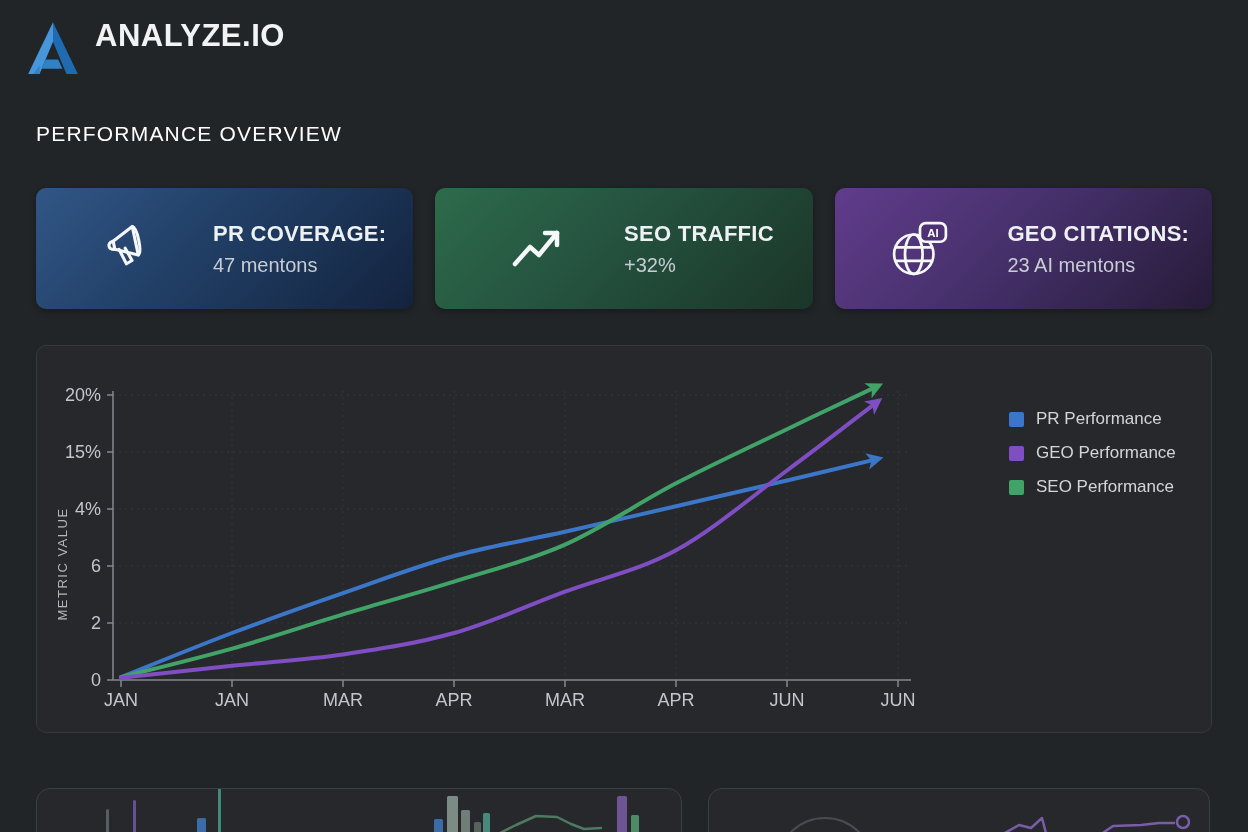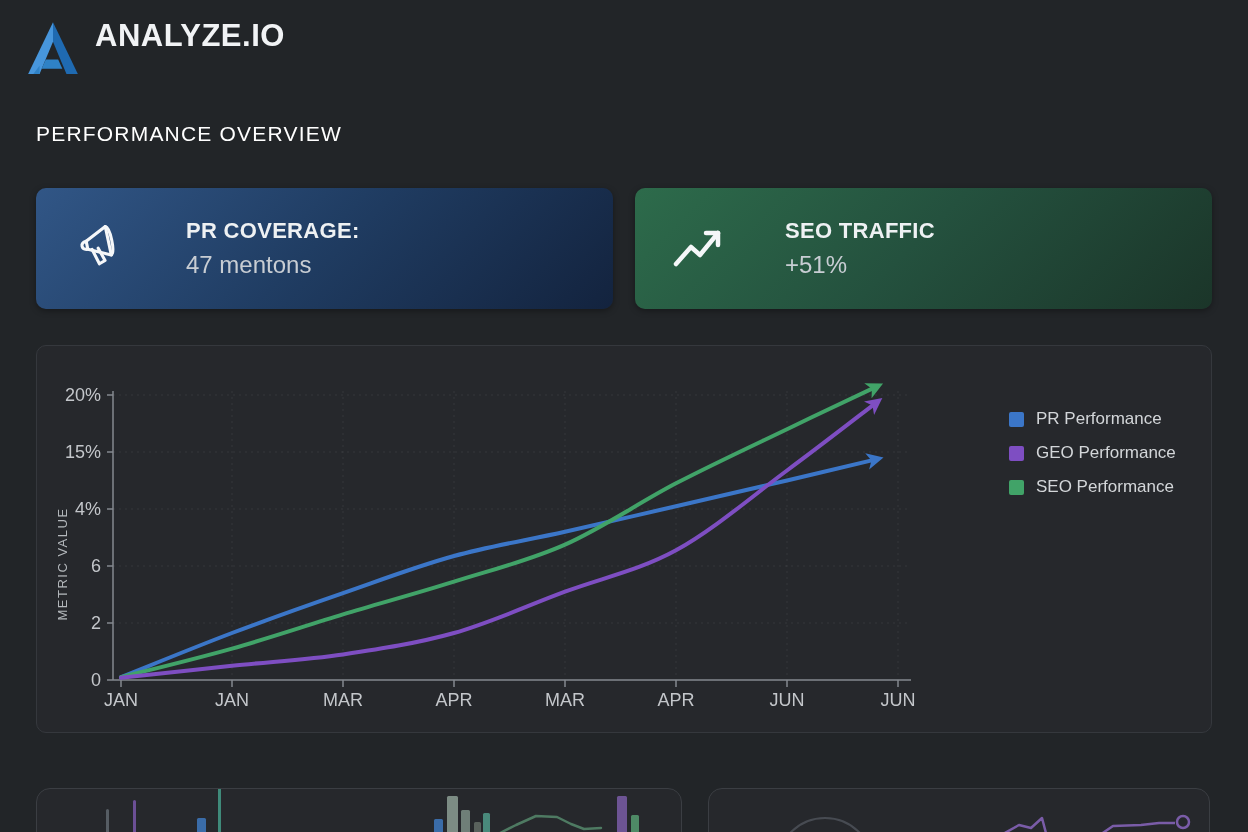--- a/index.html
+++ b/index.html
@@ -13,25 +13,25 @@
   
   .header { position:absolute; left:24px; top:18px; display:flex; align-items:flex-start; gap:13px; }
   .logo { width:58px; height:58px; }
   .brand { font-size:31px; font-weight:bold; letter-spacing:0.5px; color:#f1f3f5; }
   
   .section-title { position:absolute; left:36px; top:122px; font-size:21px; letter-spacing:1.2px; color:#ffffff; font-weight:400; }
   
   .cards-row { position:absolute; left:36px; top:188px; width:1176px; height:121px; display:flex; gap:22px; }
   .stat-card {
     flex:1; border-radius:10px; display:flex; align-items:center;
-    padding-left:34px; gap:58px; box-shadow:0 2px 6px rgba(0,0,0,0.35);
+    padding-left:34px; gap:58px; box-shadow:0 2px 6px rgba(0,0,0,0.35);justify-content:center;
   }
   .stat-icon { width:58px; height:58px; flex:0 0 58px; display:flex; align-items:center; justify-content:center; }
   .stat-title { font-size:22px; font-weight:600; letter-spacing:0.3px; color:#eef1f3; margin-bottom:7px; }
-  .stat-value { font-size:24px; color:#c8cdd3; }
+  .stat-value { font-size:20px; color:#c8cdd3; }
   
   .chart-panel {
     position:absolute; left:36px; top:345px; width:1176px; height:388px;
     background:#26282c; border:1px solid #35383d; border-radius:10px;
   }
   .chart-svg-holder, .chart-svg-holder svg { position:absolute; left:0; top:0; width:1176px; height:386px; }
   .legend { position:absolute; left:944px; top:56px; display:flex; flex-direction:column; }
   .legend-item { display:flex; align-items:center; gap:12px; height:34px; cursor:default;padding-left:28px; }
   .legend-swatch { width:15px; height:15px; border-radius:2px; }
   .legend-label { font-size:17px; color:#d3d6d9; }
@@ -82,24 +82,40 @@
 
   <div class="stat-card" style="background: linear-gradient(135deg, rgb(45, 107, 75) 0%, rgb(36, 81, 62) 48%, rgb(27, 53, 41) 100%);">
     <div class="stat-icon">
       <svg viewBox="0 0 56 52" width="56" height="52" fill="none" stroke="#f5f7f9" stroke-width="4.5" stroke-linejoin="round" stroke-linecap="round">
         <path d="M6,41 L21,24 L30,32 L48,10"></path>
         <path d="M36,10 L48,10 L48,22"></path>
       </svg>
     </div>
     <div>
       <div class="stat-title">SEO TRAFFIC</div>
-      <div class="stat-value">+51%</div>
+      <div class="stat-value">+32%</div>
     </div>
   </div>
 
+  <div class="stat-card" style="background: linear-gradient(135deg, rgb(97, 60, 140) 0%, rgb(69, 48, 106) 48%, rgb(38, 27, 56) 100%);">
+    <div class="stat-icon">
+      <svg viewBox="0 0 56 54" width="58" height="56" fill="none" stroke="#f5f7f9" stroke-width="2.6">
+        <circle cx="22" cy="32" r="19"></circle>
+        <ellipse cx="22" cy="32" rx="8.5" ry="19"></ellipse>
+        <path d="M4.5,25.5 H39.5"></path>
+        <path d="M4.5,38.5 H39.5"></path>
+        <rect x="28" y="2" width="25" height="18" rx="5.5" fill="#4e3173"></rect>
+        <text x="40.5" y="15.5" font-size="11" font-weight="bold" fill="#ffffff" stroke="none" text-anchor="middle">AI</text>
+      </svg>
+    </div>
+    <div>
+      <div class="stat-title">GEO CITATIONS:</div>
+      <div class="stat-value">23 AI mentons</div>
+    </div>
+  </div>
 </div>
 
 <div class="chart-panel">
   <div class="chart-svg-holder" id="chart-holder">
       <svg viewBox="0 0 1176 386">
         <defs>
           <marker id="arw0" viewBox="0 0 10 10" refX="6" refY="5" markerWidth="4.2" markerHeight="4.2" orient="auto">
             <path d="M0,0 L10,5 L0,10 L2.6,5 Z" fill="#3b76c8"></path>
           </marker>
           <marker id="arw1" viewBox="0 0 10 10" refX="6" refY="5" markerWidth="4.2" markerHeight="4.2" orient="auto">

